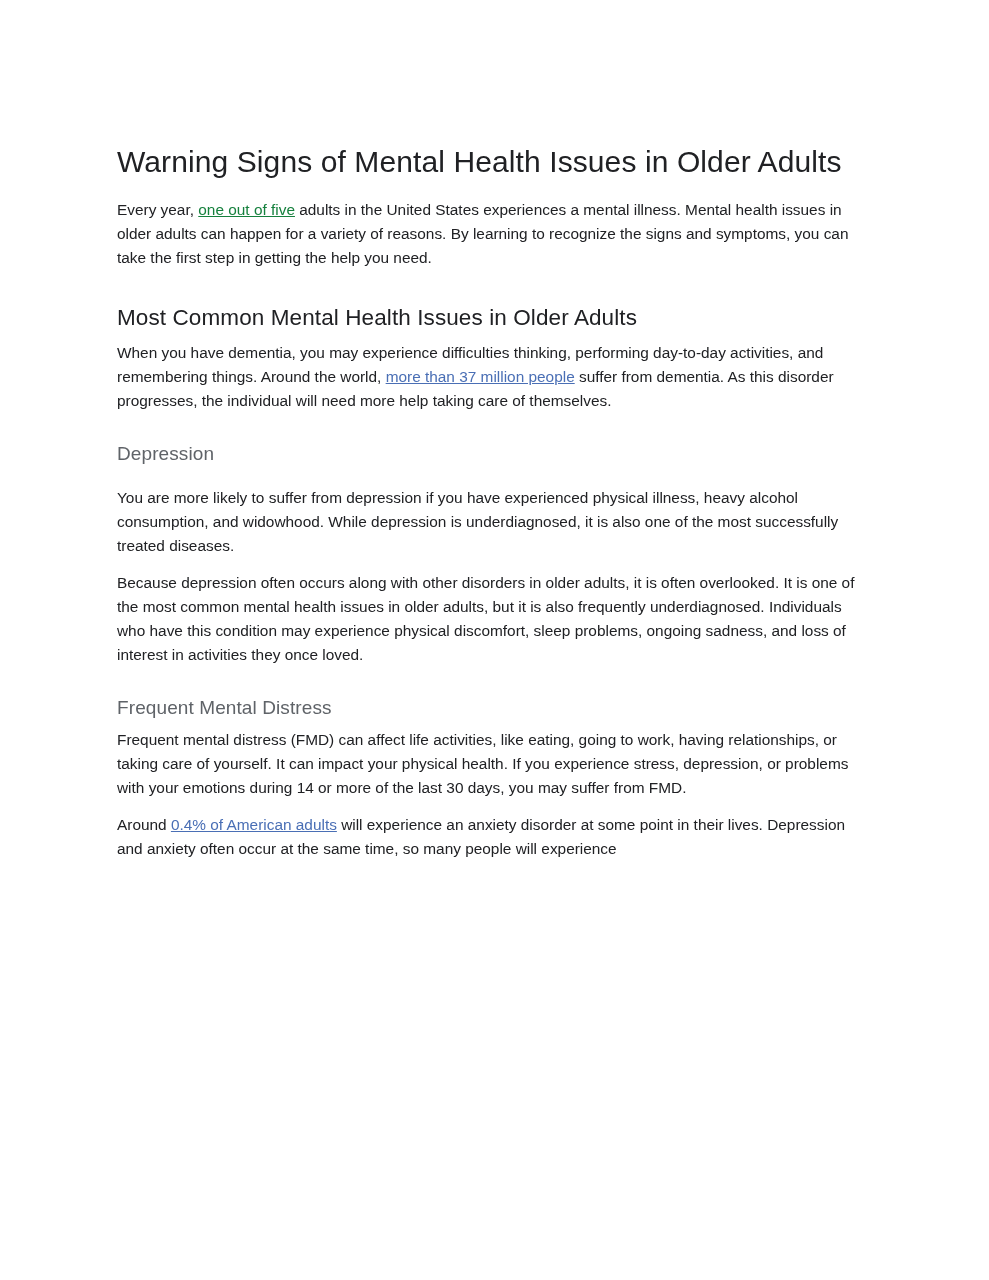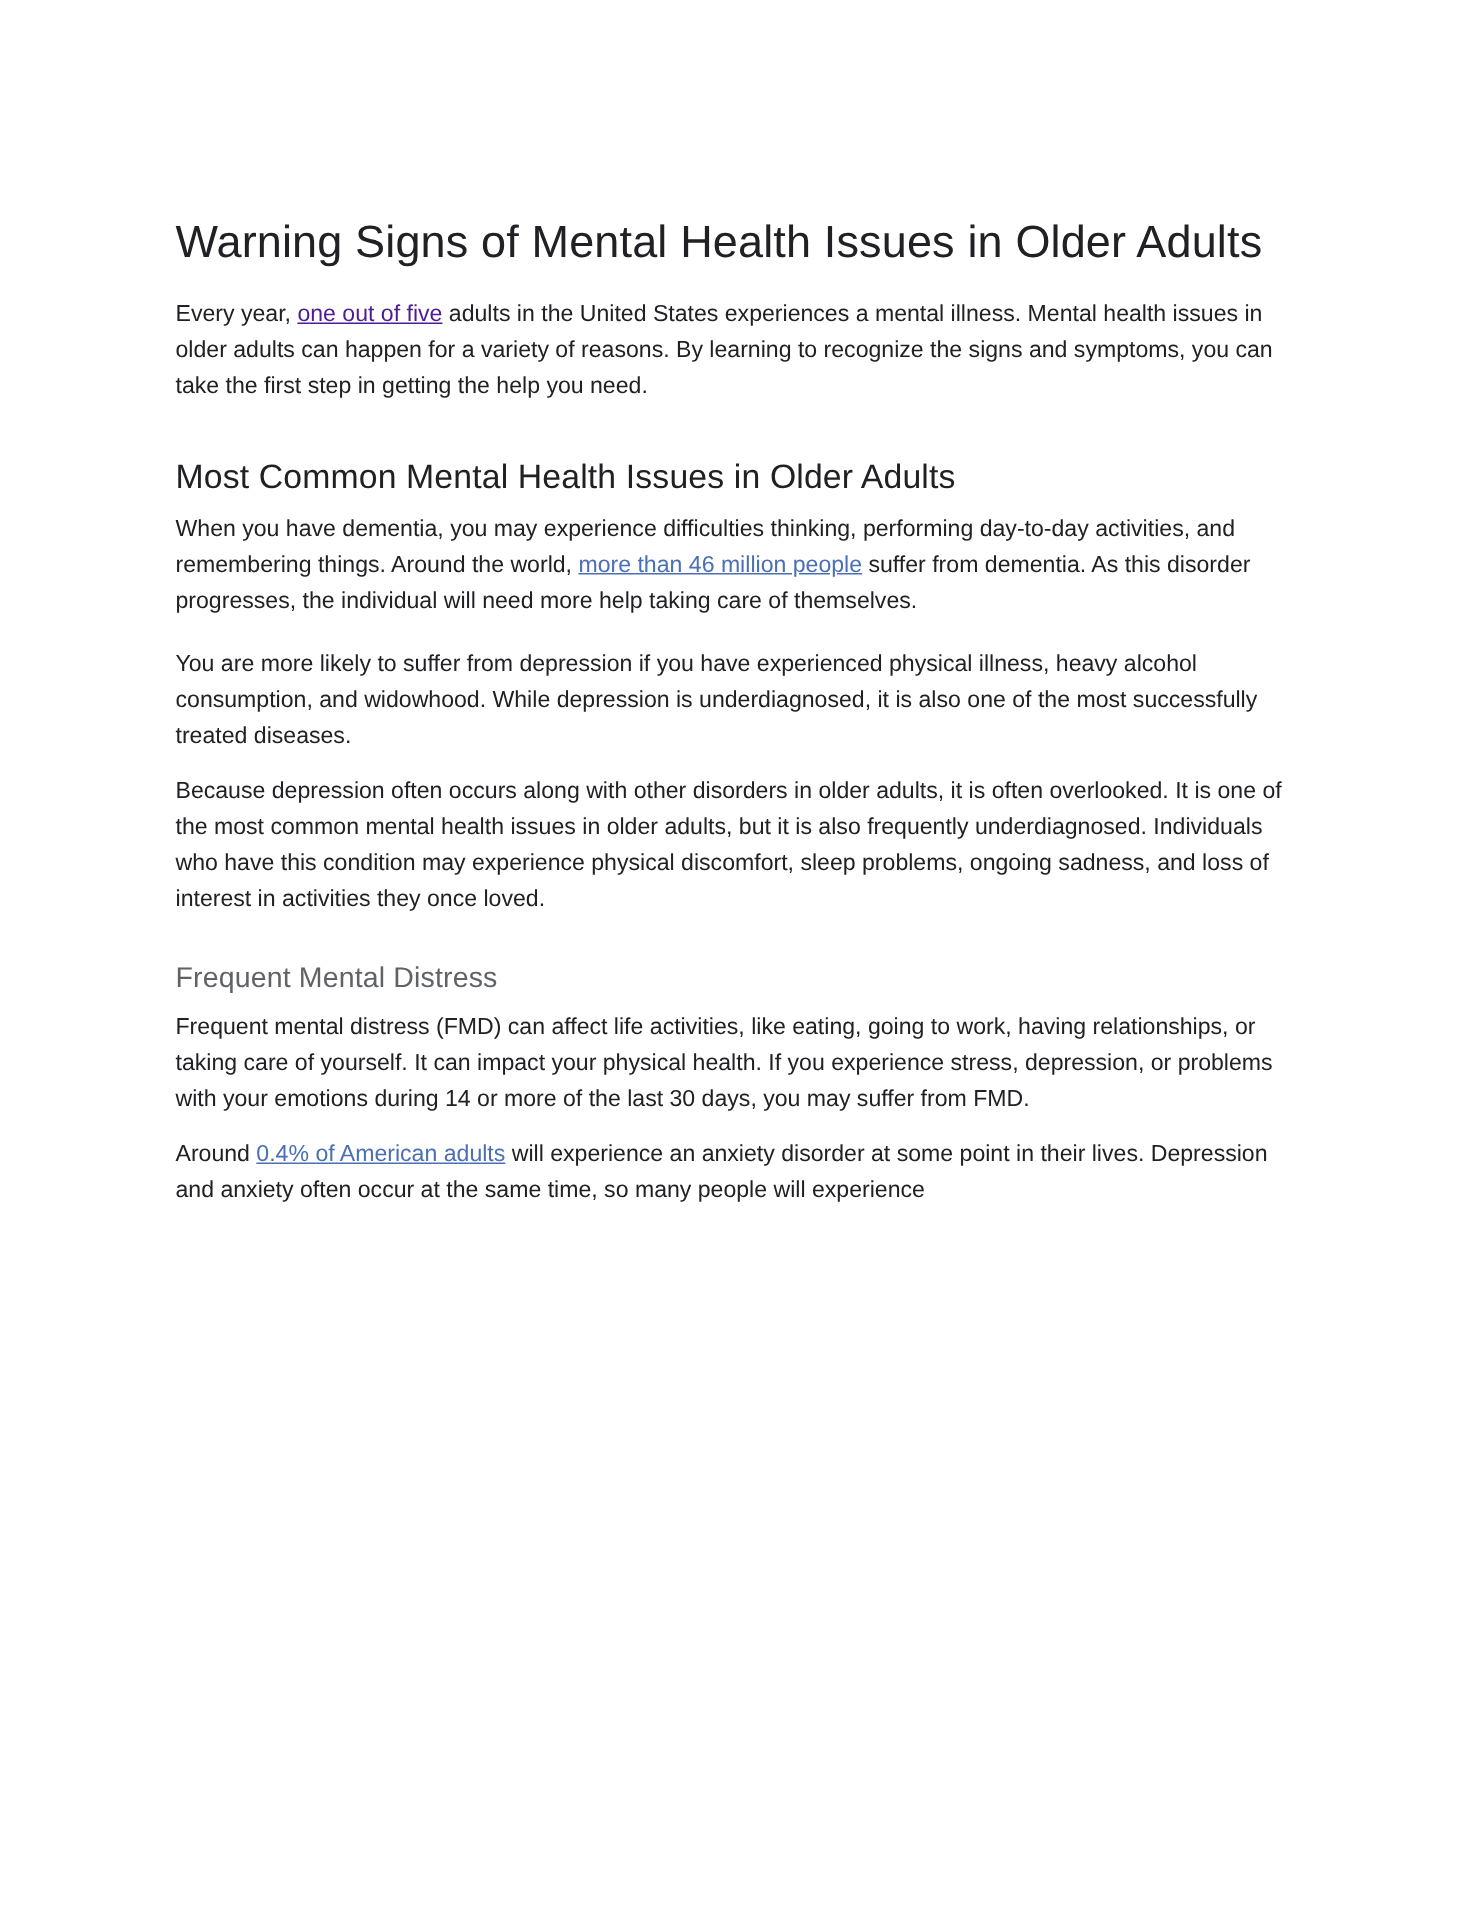--- a/index.html
+++ b/index.html
@@ -49,21 +49,21 @@
   p.body-text {
     font-size: 15.4px;
     line-height: 1.56;
     color: #202124;
     margin: 0 0 13px 0;
   }
   p.body-text.tight {
     margin-bottom: 0;
   }
   a.doc-link {
-    color: #4c1d95;
+    color: #15803d;
     text-decoration: underline;
   }
   a.gray-link {
     color: #4a6fb5;
     text-decoration: underline;
   }
 </style>
 </head>
 <body>
 
@@ -73,23 +73,24 @@
 
   <p class="body-text" style="margin-top:14px;">
     <span>Every year, </span><a class="doc-link" href="#">one out of five</a><span> adults in the United States experiences a mental illness. Mental health issues in older adults can happen for a variety of reasons. By learning to recognize the signs and symptoms, you can take the first step in getting the help you need.</span>
   </p>
 
   <h2 class="section-heading">Most Common Mental Health Issues in Older Adults</h2>
 
 
 
   <p class="body-text">
-    <span>When you have dementia, you may experience difficulties thinking, performing day-to-day activities, and remembering things. Around the world, </span><a class="gray-link" href="#">more than 46 million people</a><span> suffer from dementia. As this disorder progresses, the individual will need more help taking care of themselves.</span>
+    <span>When you have dementia, you may experience difficulties thinking, performing day-to-day activities, and remembering things. Around the world, </span><a class="gray-link" href="#">more than 37 million people</a><span> suffer from dementia. As this disorder progresses, the individual will need more help taking care of themselves.</span>
   </p>
 
+  <h3 class="sub-heading">Depression</h3>
 
   <p class="body-text" style="margin-top:18px;">You are more likely to suffer from depression if you have experienced physical illness, heavy alcohol consumption, and widowhood. While depression is underdiagnosed, it is also one of the most successfully treated diseases.</p>
 
   <p class="body-text">Because depression often occurs along with other disorders in older adults, it is often overlooked. It is one of the most common mental health issues in older adults, but it is also frequently underdiagnosed. Individuals who have this condition may experience physical discomfort, sleep problems, ongoing sadness, and loss of interest in activities they once loved.</p>
 
   <h3 class="sub-heading">Frequent Mental Distress</h3>
 
   <p class="body-text">Frequent mental distress (FMD) can affect life activities, like eating, going to work, having relationships, or taking care of yourself. It can impact your physical health. If you experience stress, depression, or problems with your emotions during 14 or more of the last 30 days, you may suffer from FMD.</p>
 
 

